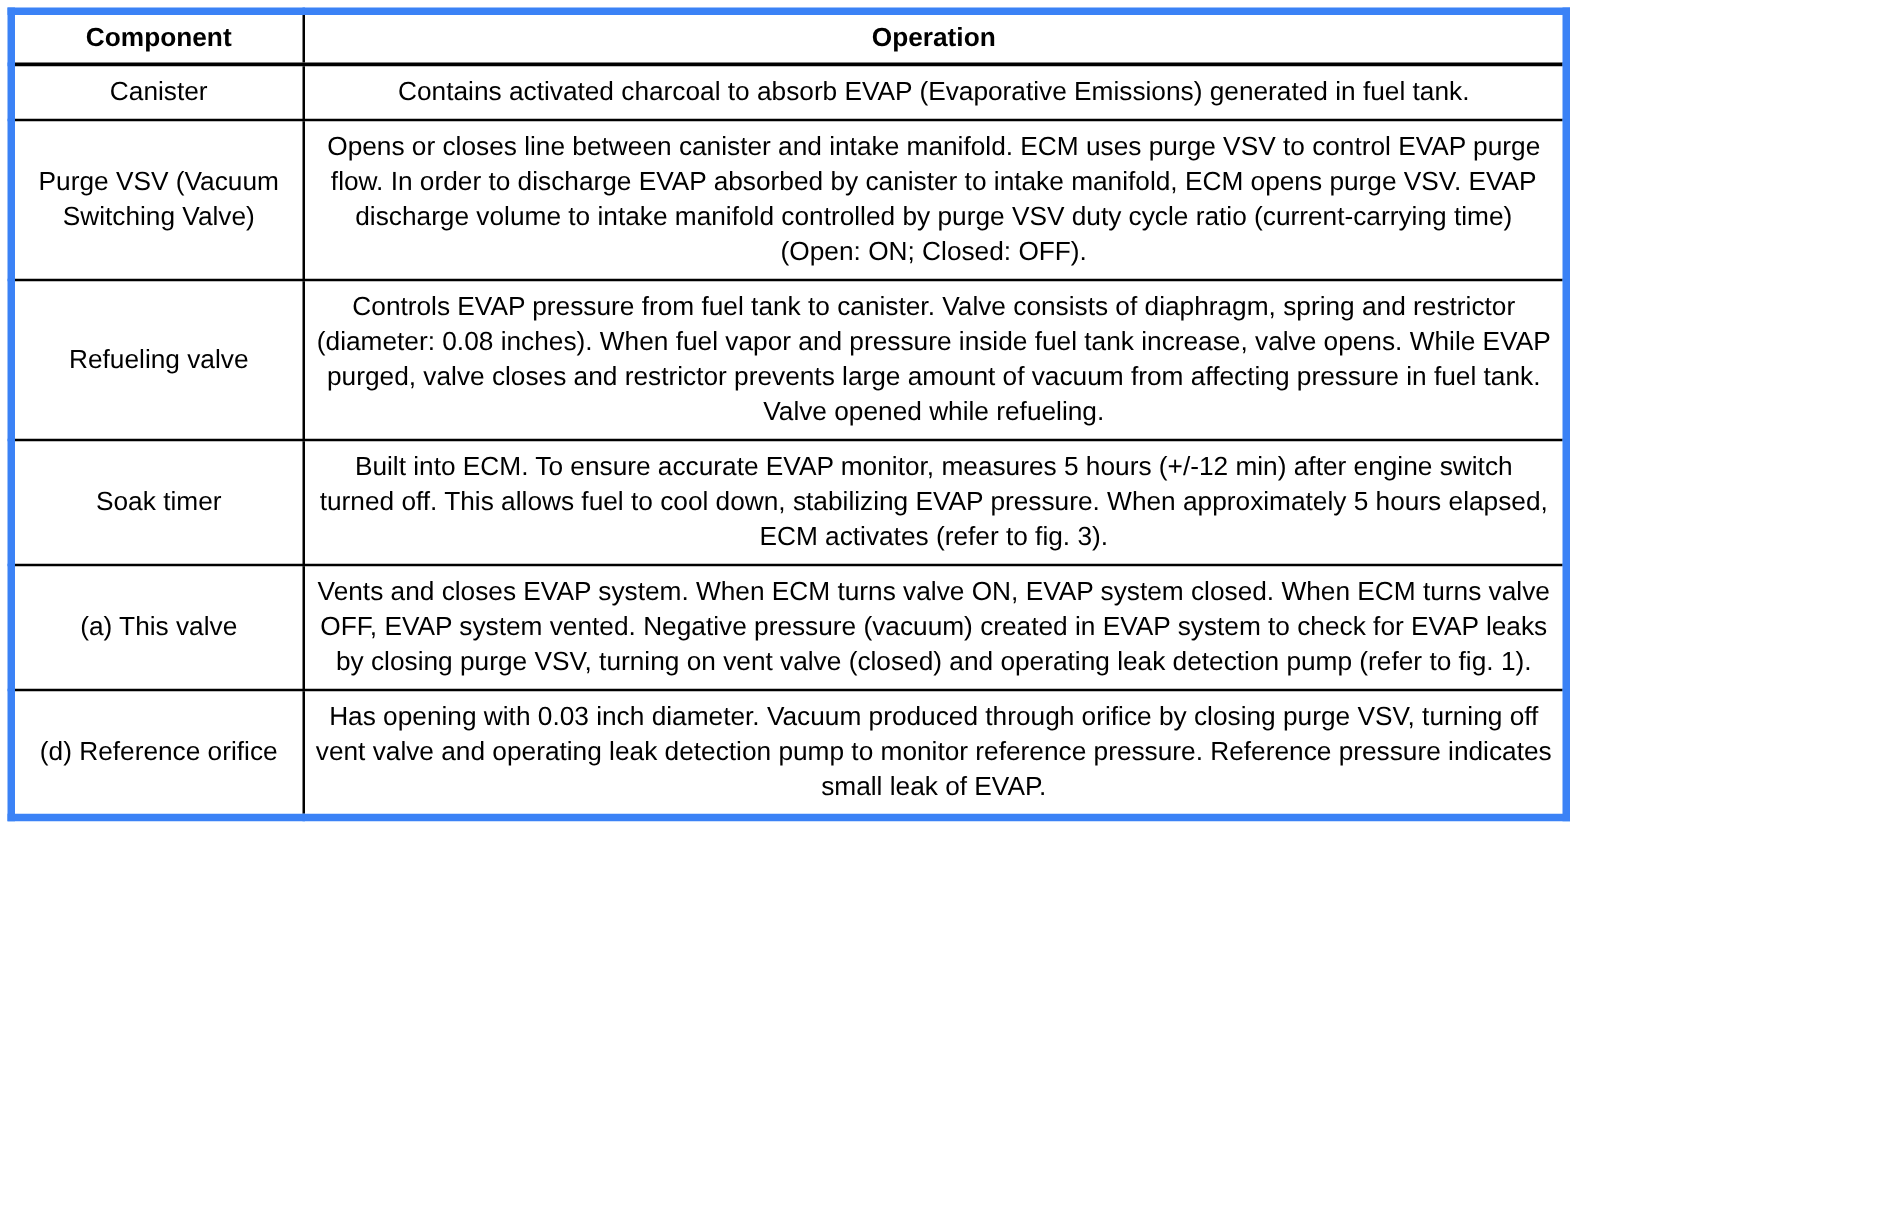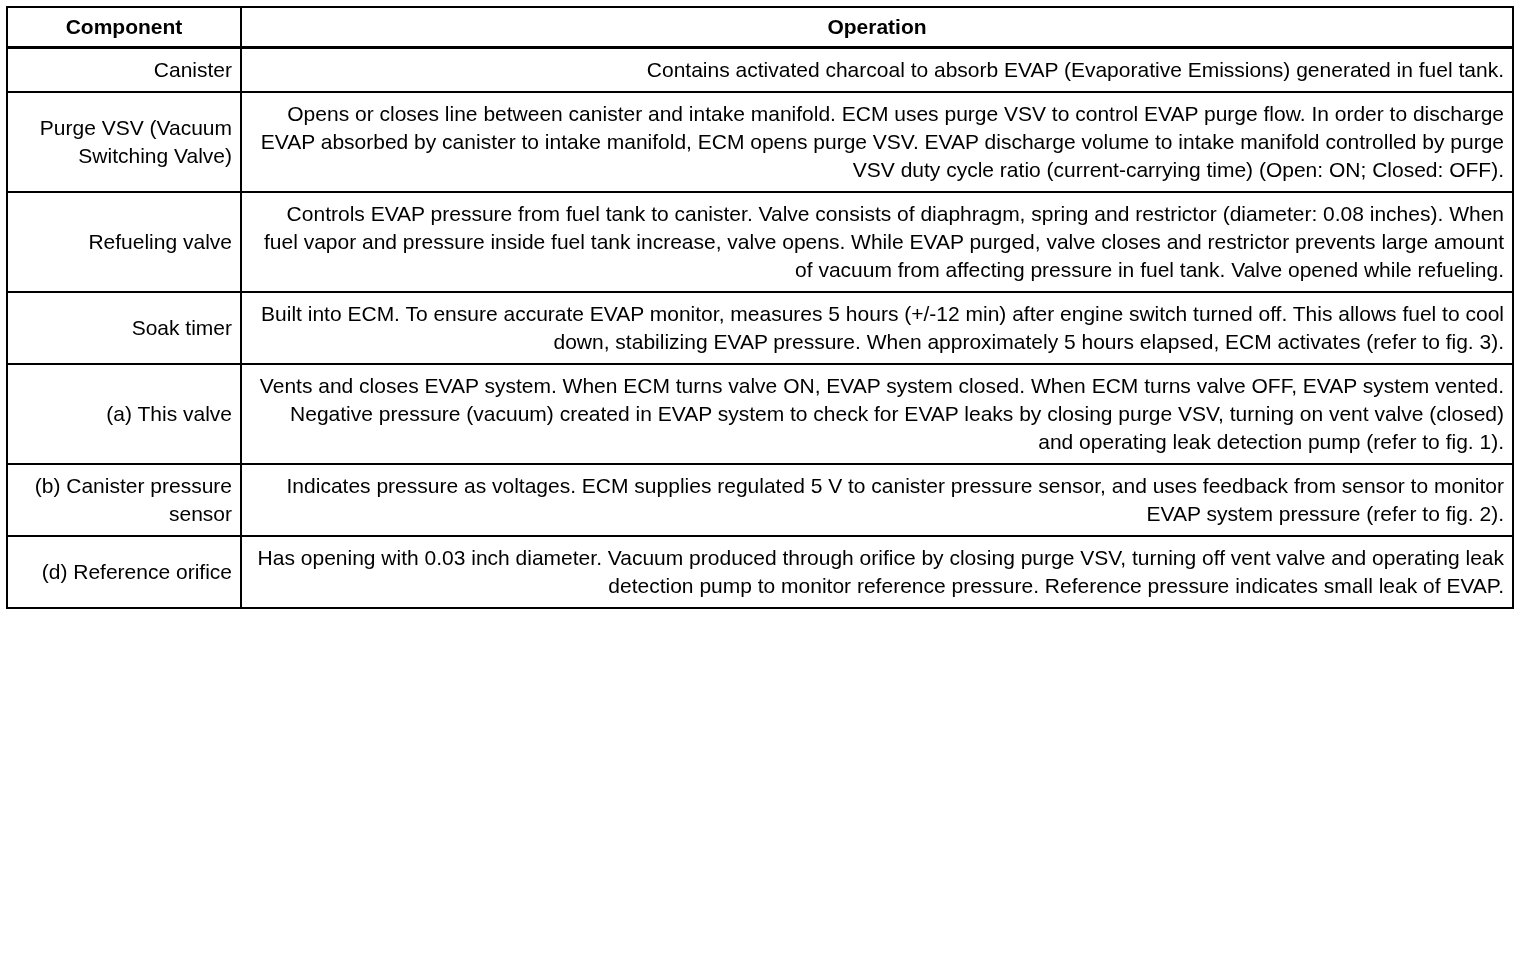--- a/index.html
+++ b/index.html
@@ -9,34 +9,34 @@
   }
   body {
     width: 1520px;
     height: 972px;
     box-sizing: border-box;
     padding: 6px 6px 0 6px;
     font-family: "Liberation Sans", sans-serif;
     color: #000000;
   }
   table.spec-table {
-    width: 1508px;
+    width: 1250px;
     border-collapse: collapse;
     table-layout: fixed;
-    border: 1px solid #3b82f6;
+    border: 6px solid #3b82f6;
     font-size: 21px;
     line-height: 28px;
   }
   table.spec-table col.col-component { width: 234px; }
   table.spec-table th,
   table.spec-table td {
     border: 2px solid #000000;
     padding: 7px 8px;
     vertical-align: middle;
-    text-align: right;
+    text-align: center;
     overflow: hidden;
     word-wrap: break-word;
   }
   table.spec-table thead th {
     text-align: center;
     font-weight: bold;
     border-bottom: 3px solid #000000;
     height: 26px;
     padding: 5px 8px;
   }
@@ -72,21 +72,17 @@
     </tr>
     <tr>
       <td class="component-cell">Soak timer</td>
       <td class="operation-cell">Built into ECM. To ensure accurate EVAP monitor, measures 5 hours (+/-12 min) after engine switch turned off. This allows fuel to cool down, stabilizing EVAP pressure. When approximately 5 hours elapsed, ECM activates (refer to fig. 3).</td>
     </tr>
     <tr>
       <td class="component-cell">(a) This valve</td>
       <td class="operation-cell">Vents and closes EVAP system. When ECM turns valve ON, EVAP system closed. When ECM turns valve OFF, EVAP system vented. Negative pressure (vacuum) created in EVAP system to check for EVAP leaks by closing purge VSV, turning on vent valve (closed) and operating leak detection pump (refer to fig. 1).</td>
     </tr>
     <tr>
-      <td class="component-cell">(b) Canister pressure sensor</td>
-      <td class="operation-cell">Indicates pressure as voltages. ECM supplies regulated 5 V to canister pressure sensor, and uses feedback from sensor to monitor EVAP system pressure (refer to fig. 2).</td>
-    </tr>
-    <tr>
       <td class="component-cell">(d) Reference orifice</td>
       <td class="operation-cell">Has opening with 0.03 inch diameter. Vacuum produced through orifice by closing purge VSV, turning off vent valve and operating leak detection pump to monitor reference pressure. Reference pressure indicates small leak of EVAP.</td>
     </tr>
   </tbody>
 </table>
 
 </body></html>

